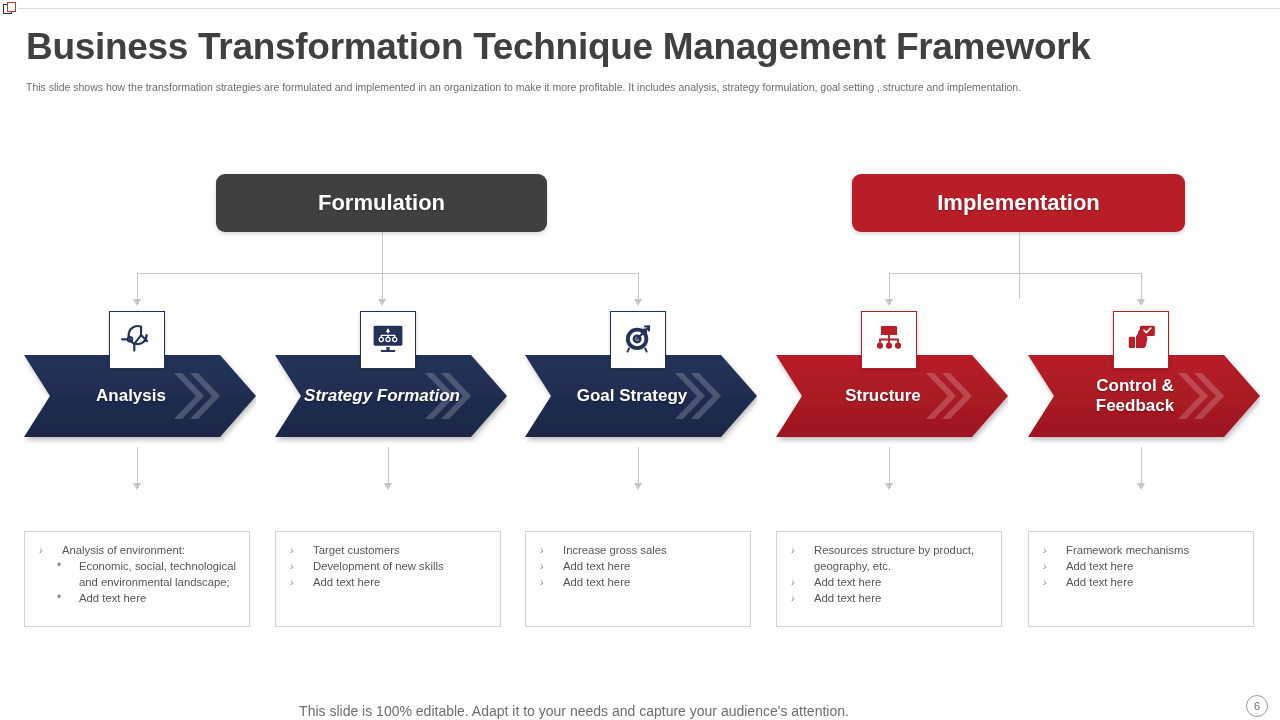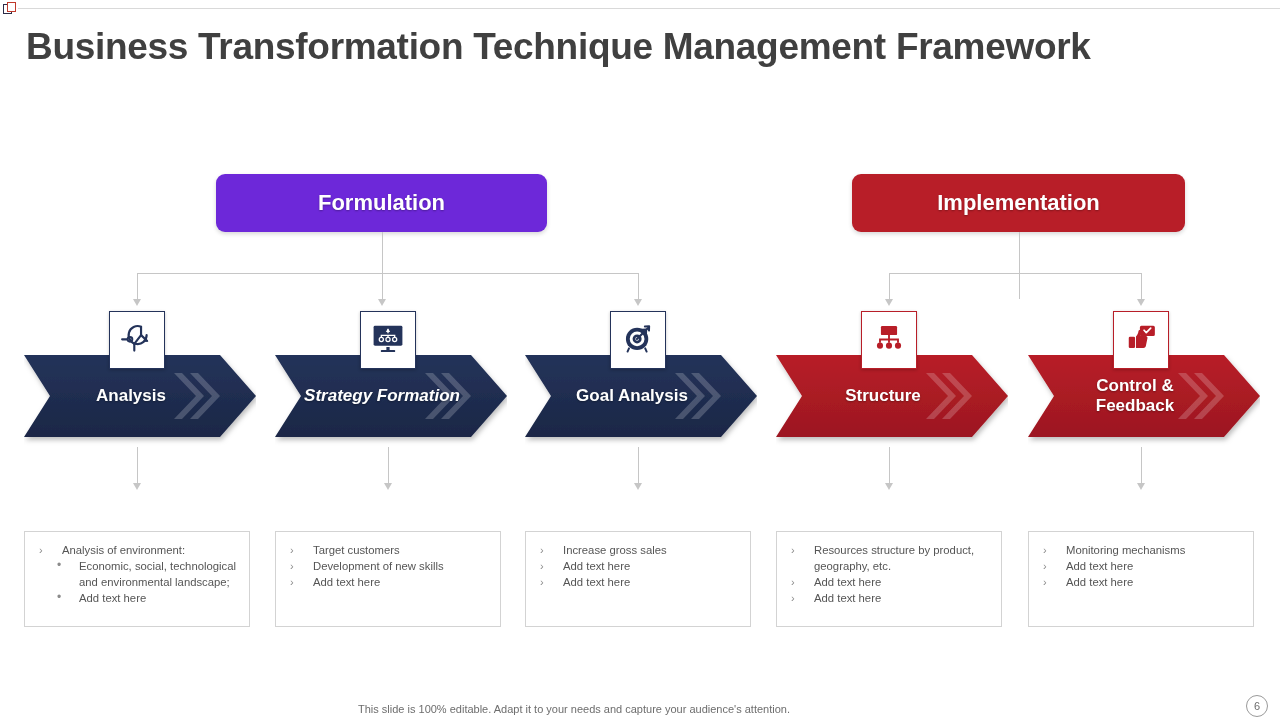--- a/index.html
+++ b/index.html
@@ -43,21 +43,21 @@
   }
 
   
   .pill {
     position: absolute; height: 58px; border-radius: 9px;
     display: flex; align-items: center; justify-content: center;
     color: #ffffff; font-size: 22px; font-weight: bold;
     text-shadow: 0 1px 2px rgba(0,0,0,0.30);
     box-shadow: 0 2px 4px rgba(0,0,0,0.16);
   }
-  .pill.navy { left: 216px; top: 174px; width: 331px; background: #6d28d9; }
+  .pill.navy { left: 216px; top: 174px; width: 331px; background: #404040; }
   .pill.red  { left: 852px; top: 174px; width: 333px; background: #b81e28; }
 
   
   .conn { position: absolute; background: #c6c6c6; }
   .conn.v { width: 1px; }
   .conn.h { height: 1px; }
   .arrowhead {
     position: absolute; width: 0; height: 0;
     border-left: 4.5px solid transparent;
     border-right: 4.5px solid transparent;
@@ -99,41 +99,42 @@
     flex: 0 0 auto; width: 19px; color: #8b8b8b; font-size: 11px;
     text-align: left; padding-left: 4px;
   }
   .note li.sub { padding-left: 22px; }
   .note li.sub .bu { width: 14px; padding-left: 0; font-size: 12px; line-height: 15px; }
   .note li .tx { flex: 1 1 auto; margin-left: 8px; }
 
   
   .footer {
     position: absolute; left: 0; top: 703px; width: 1148px;
-    text-align: center; font-size: 11px; color: #6d6d6d;
+    text-align: center; font-size: 14px; color: #6d6d6d;
   }
   .page-badge {
     position: absolute; right: 12px; top: 695px;
     width: 22px; height: 22px; border-radius: 50%;
     border: 1px solid #9a9a9a; color: #6d6d6d;
     font-size: 11px; display: flex; align-items: center; justify-content: center;
   }
 </style>
 </head>
 <body>
 
 <div id="slide">
 
   <div class="corner-mark">
     <div class="m1"></div>
       <div class="m2"></div>
   </div>
   <div class="top-rule"></div>
 
   <div class="title">Business Transformation Technique Management Framework</div>
+  <div class="subtitle">This slide shows how the transformation strategies are formulated and implemented in an organization to make it more profitable. It includes analysis, strategy formulation, goal setting , structure and implementation.</div>
 
   <div class="pill navy">
     <span>Formulation</span>
   </div>
   <div class="pill red">
     <span>Implementation</span>
   </div>
 
   <div id="layers">
       <div class="conn v" style="left: 382px; top: 232px; height: 41px;"></div>
@@ -267,21 +268,21 @@
         <filter id="g2sh" x="-20%" y="-20%" width="150%" height="160%">
           <feDropShadow dx="1.5" dy="3" stdDeviation="2.6" flood-color="#000" flood-opacity="0.26"></feDropShadow>
         </filter>
       </defs>
       <path d="M0 0 L196 0 L232 41 L196 82 L0 82 L26 41 Z" fill="url(#g2grad)" filter="url(#g2sh)"></path>
       <path d="M150 18 L172 41 L150 64
                L158 64 L180 41 L158 18 Z" fill="#ffffff" opacity="0.20"></path>
       <path d="M166 18 L188 41 L166 64
                L174 64 L196 41 L174 18 Z" fill="#ffffff" opacity="0.20"></path>
     </svg>
-        <div class="chev-label" style="white-space: pre-line;">Goal Analysis</div>
+        <div class="chev-label" style="white-space: pre-line;">Goal Strategy</div>
       </div>
       <div class="icon-tile navy" style="left: 610px;">
         <span>
     <svg viewBox="0 0 40 40" width="36" height="36" aria-hidden="true">
       <circle cx="19" cy="21" r="12.4" fill="#24335a"></circle>
       <circle cx="19" cy="21" r="8.2" fill="#ffffff"></circle>
       <circle cx="19" cy="21" r="5" fill="#24335a"></circle>
       <circle cx="19" cy="21" r="2" fill="#ffffff"></circle>
       <path d="M10 31.5l-1.6 3.6M28 31.5l1.6 3.6" stroke="#24335a" stroke-width="2.2" stroke-linecap="round"></path>
       <path d="M18.8 21.2 31.5 8.6" stroke="#24335a" stroke-width="2.4" stroke-linecap="round"></path>
@@ -386,21 +387,21 @@
       <path d="M14.1 18.1c1.3-1.6 2.6-3.6 2.8-5.6.1-1.5 1.4-2.1 2.4-1.6 1.1.6 1.5 2 1.2 3.6-.2 1.2-.7 2.3-1.1 3.1h5.9c1.5 0 2.6 1.2 2.3 2.6l-1.9 9.2c-.3 1.4-1.5 2.3-2.9 2.3h-8.7z" fill="#b81e28"></path>
       <rect x="5.6" y="18.5" width="7.4" height="13.2" rx="1.5" fill="#b81e28"></rect>
     </svg></span>
       </div>
       <div class="conn v" style="left: 1141px; top: 447px; height: 36px;"></div>
       <div class="arrowhead" style="left: 1137px; top: 483px;"></div>
       <div class="note" style="left: 1028px; width: 226px;">
         <ul>
           <li>
             <span class="bu">›</span>
-            <span class="tx">Monitoring  mechanisms</span>
+            <span class="tx">Framework  mechanisms</span>
           </li>
           <li>
             <span class="bu">›</span>
             <span class="tx">Add text here</span>
           </li>
           <li>
             <span class="bu">›</span>
             <span class="tx">Add text here</span>
           </li>
         </ul>

